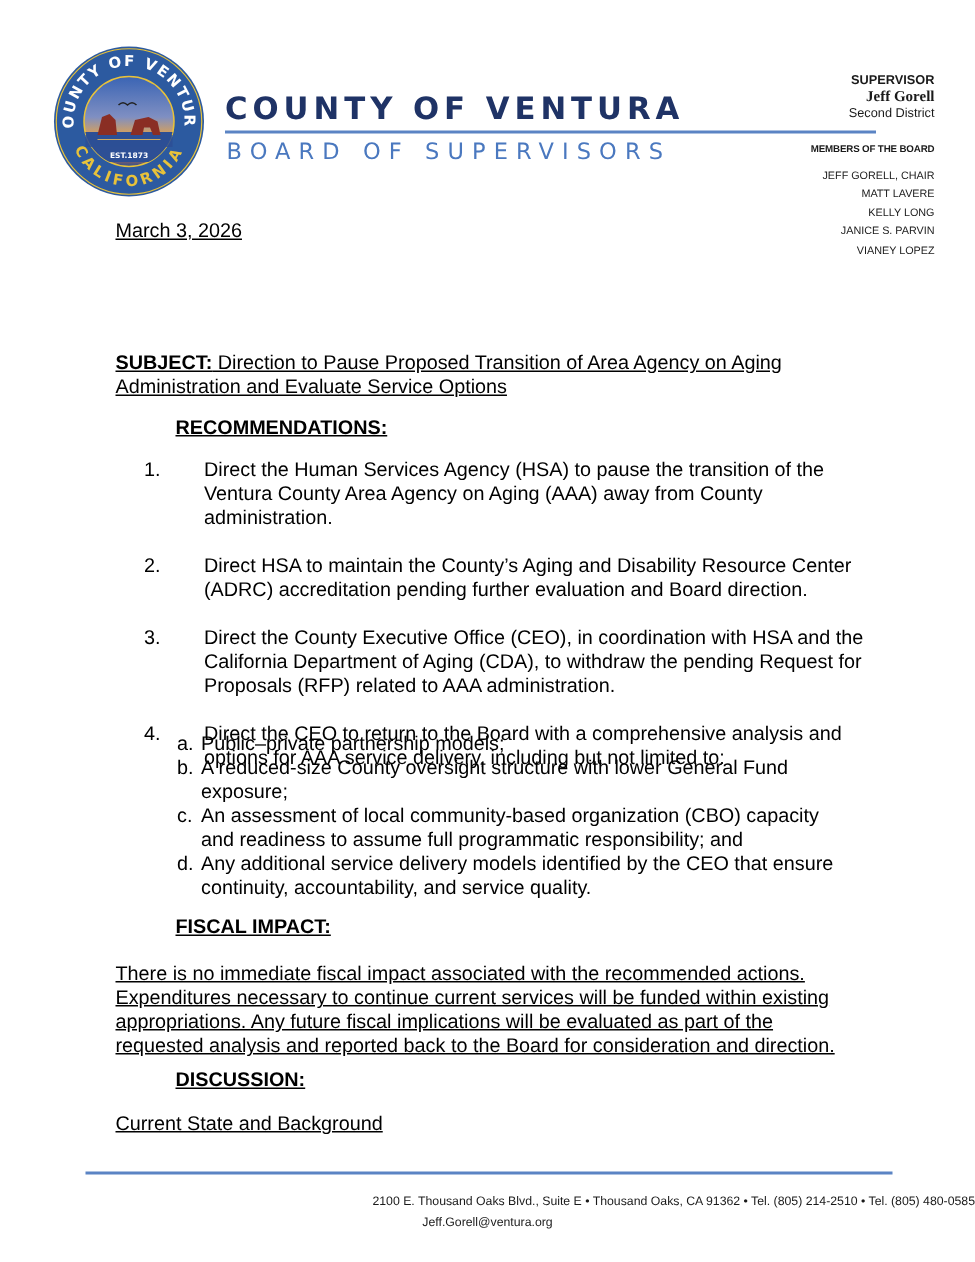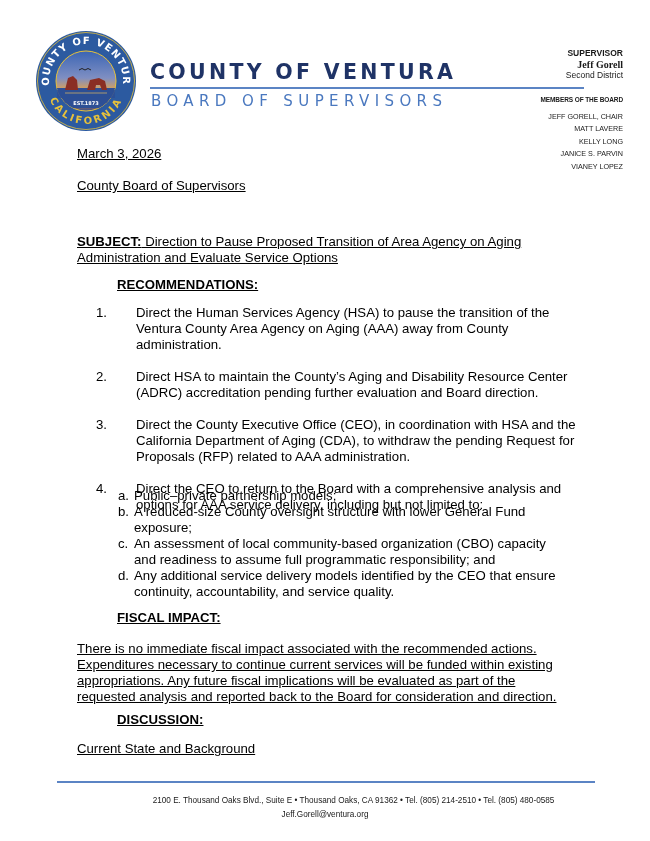--- a/index.html
+++ b/index.html
@@ -57,21 +57,21 @@
     .disc-sub { top: 741px; }
 
     .footer-rule {
       position: absolute; left: 57px; top: 781px; width: 538px; height: 1.5px;
       background: #5b84c4;
     }
     .footer {
       position: absolute; left: 0; top: 794px; width: 650px; text-align: center;
       font-size: 8.2px; line-height: 14px; color: #1a1a1a;
     }
-    .footer .addr { text-align: center; padding-left: 57px; }
+    .footer .addr { text-align: right; padding-left: 57px; }
   </style>
 </head>
 <body>
 
 <svg class="seal" viewBox="0 0 102 102">
   <defs>
     <linearGradient id="skyg" x1="0" y1="0" x2="0" y2="1">
       <stop offset="0" stop-color="#3a64b4"></stop>
       <stop offset="0.45" stop-color="#7f8fc2"></stop>
       <stop offset="0.7" stop-color="#f3a63a"></stop>
@@ -111,21 +111,20 @@
 <div class="members">
   <div>JEFF GORELL, CHAIR</div>
   <div>MATT LAVERE</div>
   <div>KELLY LONG</div>
   <div>JANICE S. PARVIN</div>
   <div>VIANEY LOPEZ</div>
 </div>
 
 <div class="body-text date">March 3, 2026</div>
 <div class="body-text address">
-  <div>County Board of Supervisors</div>
 </div>
 
 <div class="body-text subject"><b>SUBJECT:</b><span> Direction to Pause Proposed Transition of Area Agency on Aging Administration and Evaluate Service Options</span></div>
 
 <div class="body-text h rec-h">RECOMMENDATIONS:</div>
 
 <div class="rec-list">
   <div class="rec-item">
     <span class="rec-num">1.</span>
     <span class="rec-text">Direct the Human Services Agency (HSA) to pause the transition of the Ventura County Area Agency on Aging (AAA) away from County administration.</span>

